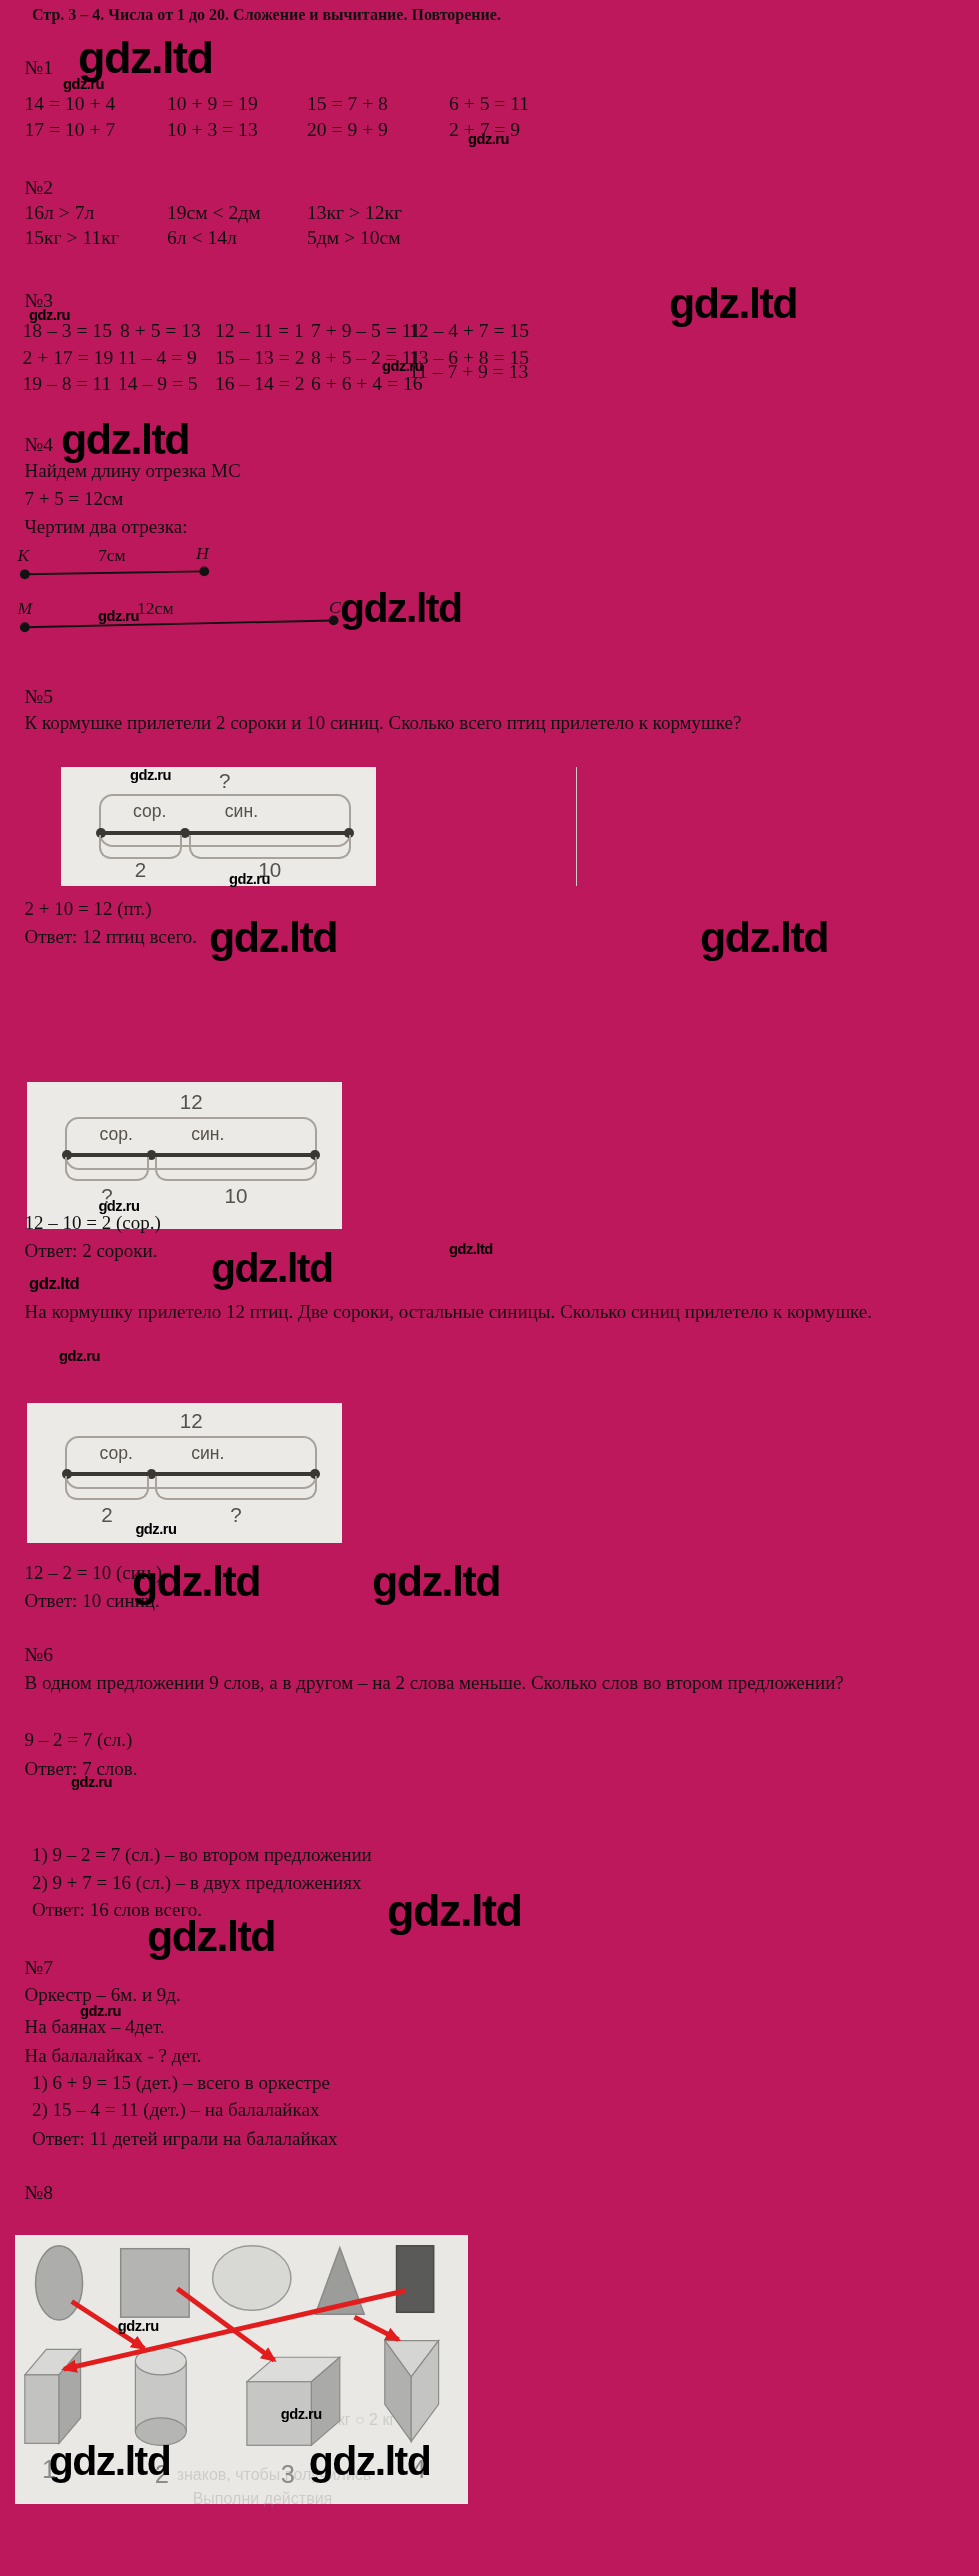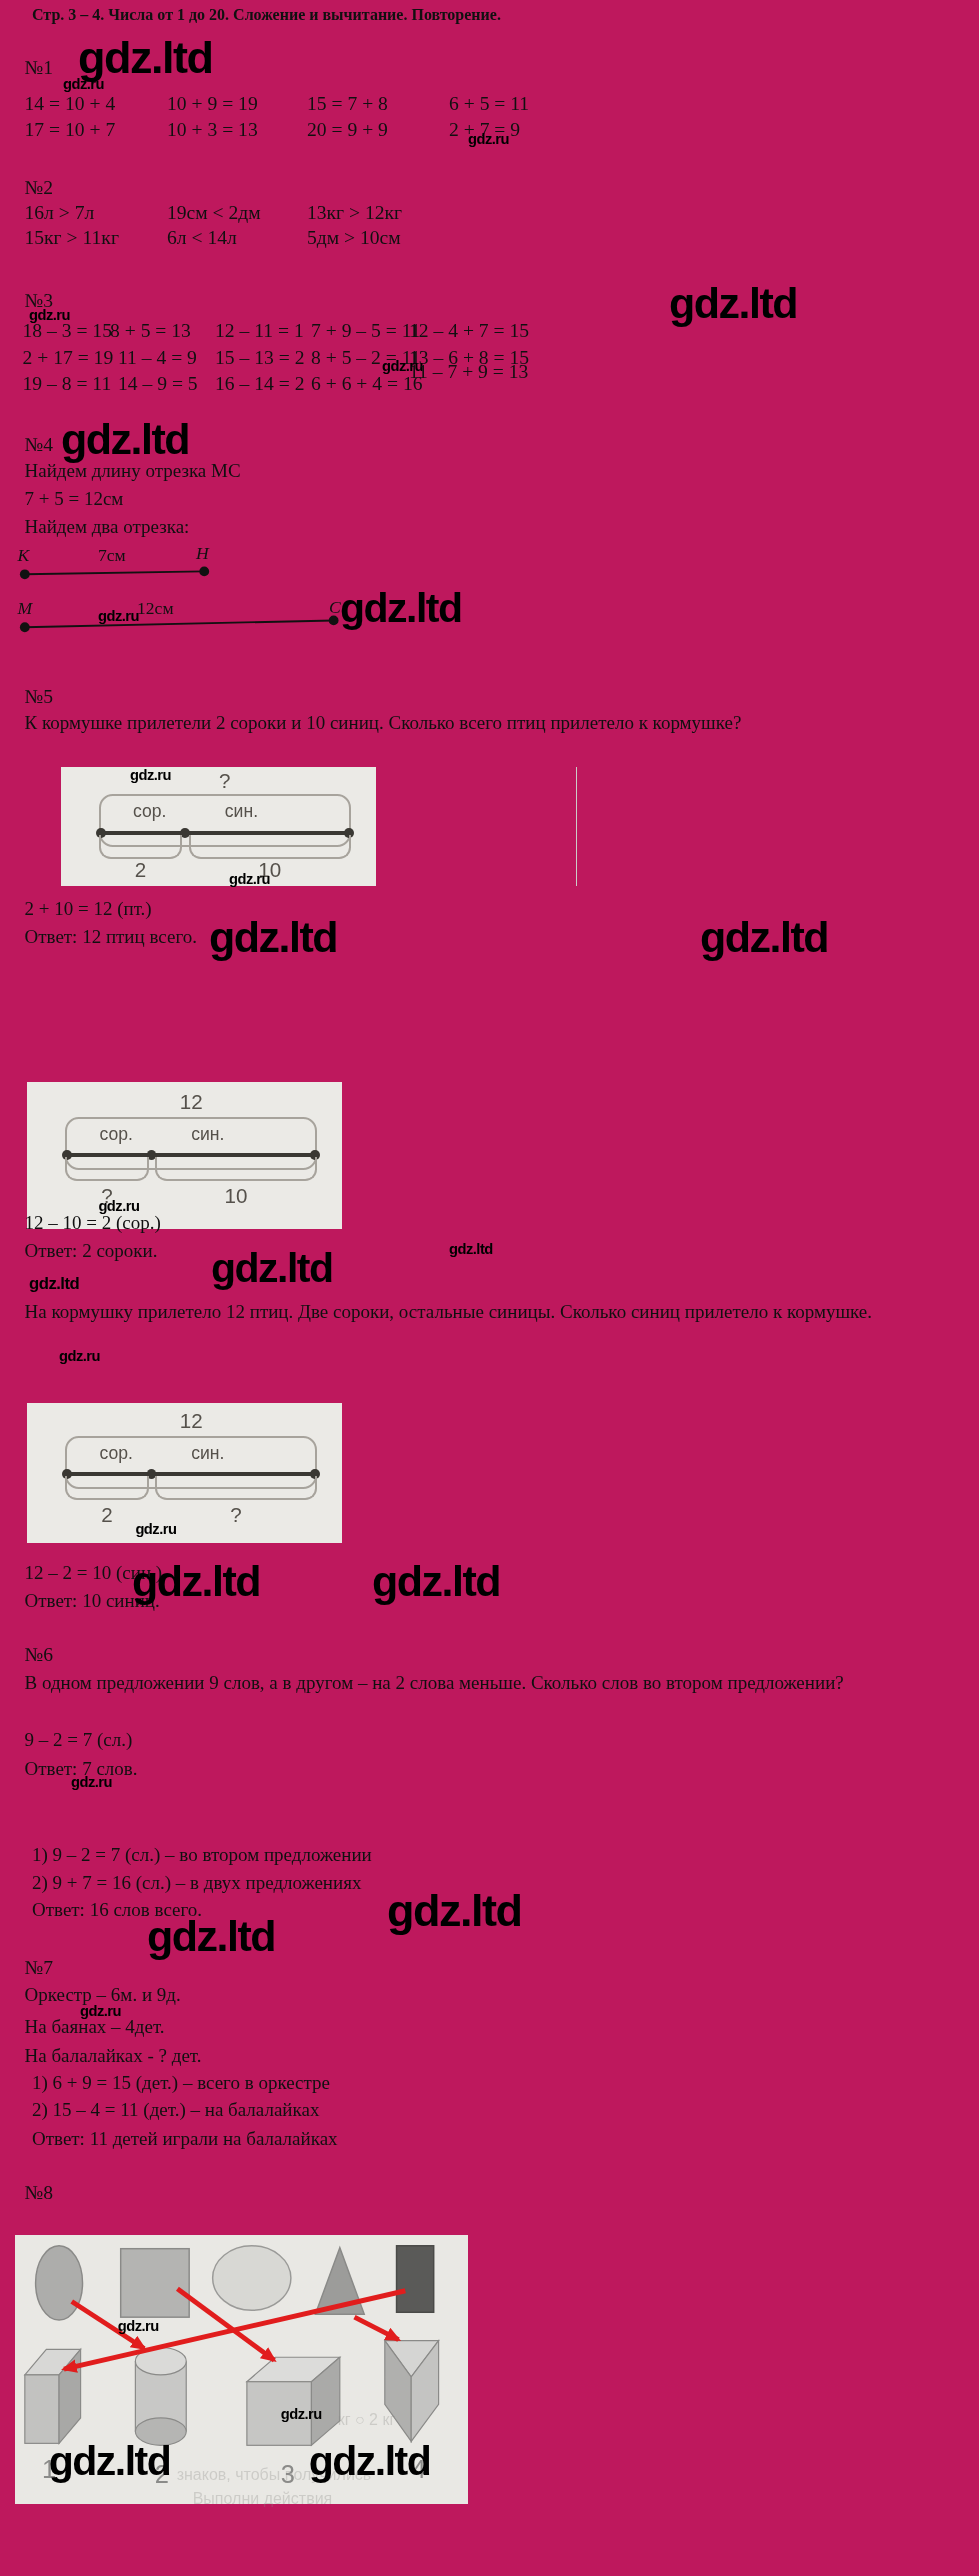--- a/index.html
+++ b/index.html
@@ -69,41 +69,41 @@
   <span class="eq" style="left:307px;top:202px">13кг &gt; 12кг</span>
   <span class="eq" style="left:24.5px;top:227px">15кг &gt; 11кг</span>
   <span class="eq" style="left:167px;top:227px">6л &lt; 14л</span>
   <span class="eq" style="left:307px;top:227px">5дм &gt; 10см</span>
 
   <div class="wm-big" style="left:669px;top:282px;font-size:43px">gdz.ltd</div>
   <div class="tlabel" style="left:24.5px;top:290px">№3</div>
   <div class="wm-sm" style="left:29px;top:308px">gdz.ru</div>
 
   <span class="eq" style="left:22.5px;top:320px">18 – 3 = 15</span>
-  <span class="eq" style="left:110px;top:320px">8 + 5 = 13</span>
+  <span class="eq" style="left:120px;top:320px">8 + 5 = 13</span>
   <span class="eq" style="left:215px;top:320px">12 – 11 = 1</span>
   <span class="eq" style="left:311px;top:320px">7 + 9 – 5 = 11</span>
   <span class="eq" style="left:409px;top:320px">12 – 4 + 7 = 15</span>
   <span class="eq" style="left:22.5px;top:347px">2 + 17 = 19</span>
   <span class="eq" style="left:118px;top:347px">11 – 4 = 9</span>
   <span class="eq" style="left:215px;top:347px">15 – 13 = 2</span>
   <span class="eq" style="left:311px;top:347px">8 + 5 – 2 = 11</span>
   <span class="eq" style="left:409px;top:347px">13 – 6 + 8 = 15</span>
   <div class="wm-sm" style="left:382px;top:359px">gdz.ru</div>
   <span class="eq" style="left:22.5px;top:373px">19 – 8 = 11</span>
   <span class="eq" style="left:118px;top:373px">14 – 9 = 5</span>
   <span class="eq" style="left:215px;top:373px">16 – 14 = 2</span>
   <span class="eq" style="left:311px;top:373px">6 + 6 + 4 = 16</span>
   <span class="eq" style="left:409px;top:361px">11 – 7 + 9 = 13</span>
 
   <div class="tlabel" style="left:24.5px;top:434px">№4</div>
   <div class="wm-big" style="left:61px;top:418px;font-size:43px">gdz.ltd</div>
   <div class="txt" style="left:24.5px;top:460px">Найдем длину отрезка МС</div>
   <div class="txt" style="left:24.5px;top:488px">7 + 5 = 12см</div>
-  <div class="txt" style="left:24.5px;top:516px">Найдем два отрезка:</div>
+  <div class="txt" style="left:24.5px;top:516px">Чертим два отрезка:</div>
 
   <div class="seg-label" style="left:17.6px;top:545px">К</div>
   <div class="seg-len" style="left:98px;top:545px">7см</div>
   <div class="seg-label" style="left:196px;top:543px">Н</div>
 
   <div class="seg-label" style="left:17.6px;top:598px">М</div>
   <div class="seg-len" style="left:137px;top:598px">12см</div>
   <div class="wm-sm" style="left:98px;top:609px">gdz.ru</div>
   <div class="seg-label" style="left:329px;top:597px">С</div>
   <div class="wm-big" style="left:340px;top:588px;font-size:41px">gdz.ltd</div>

